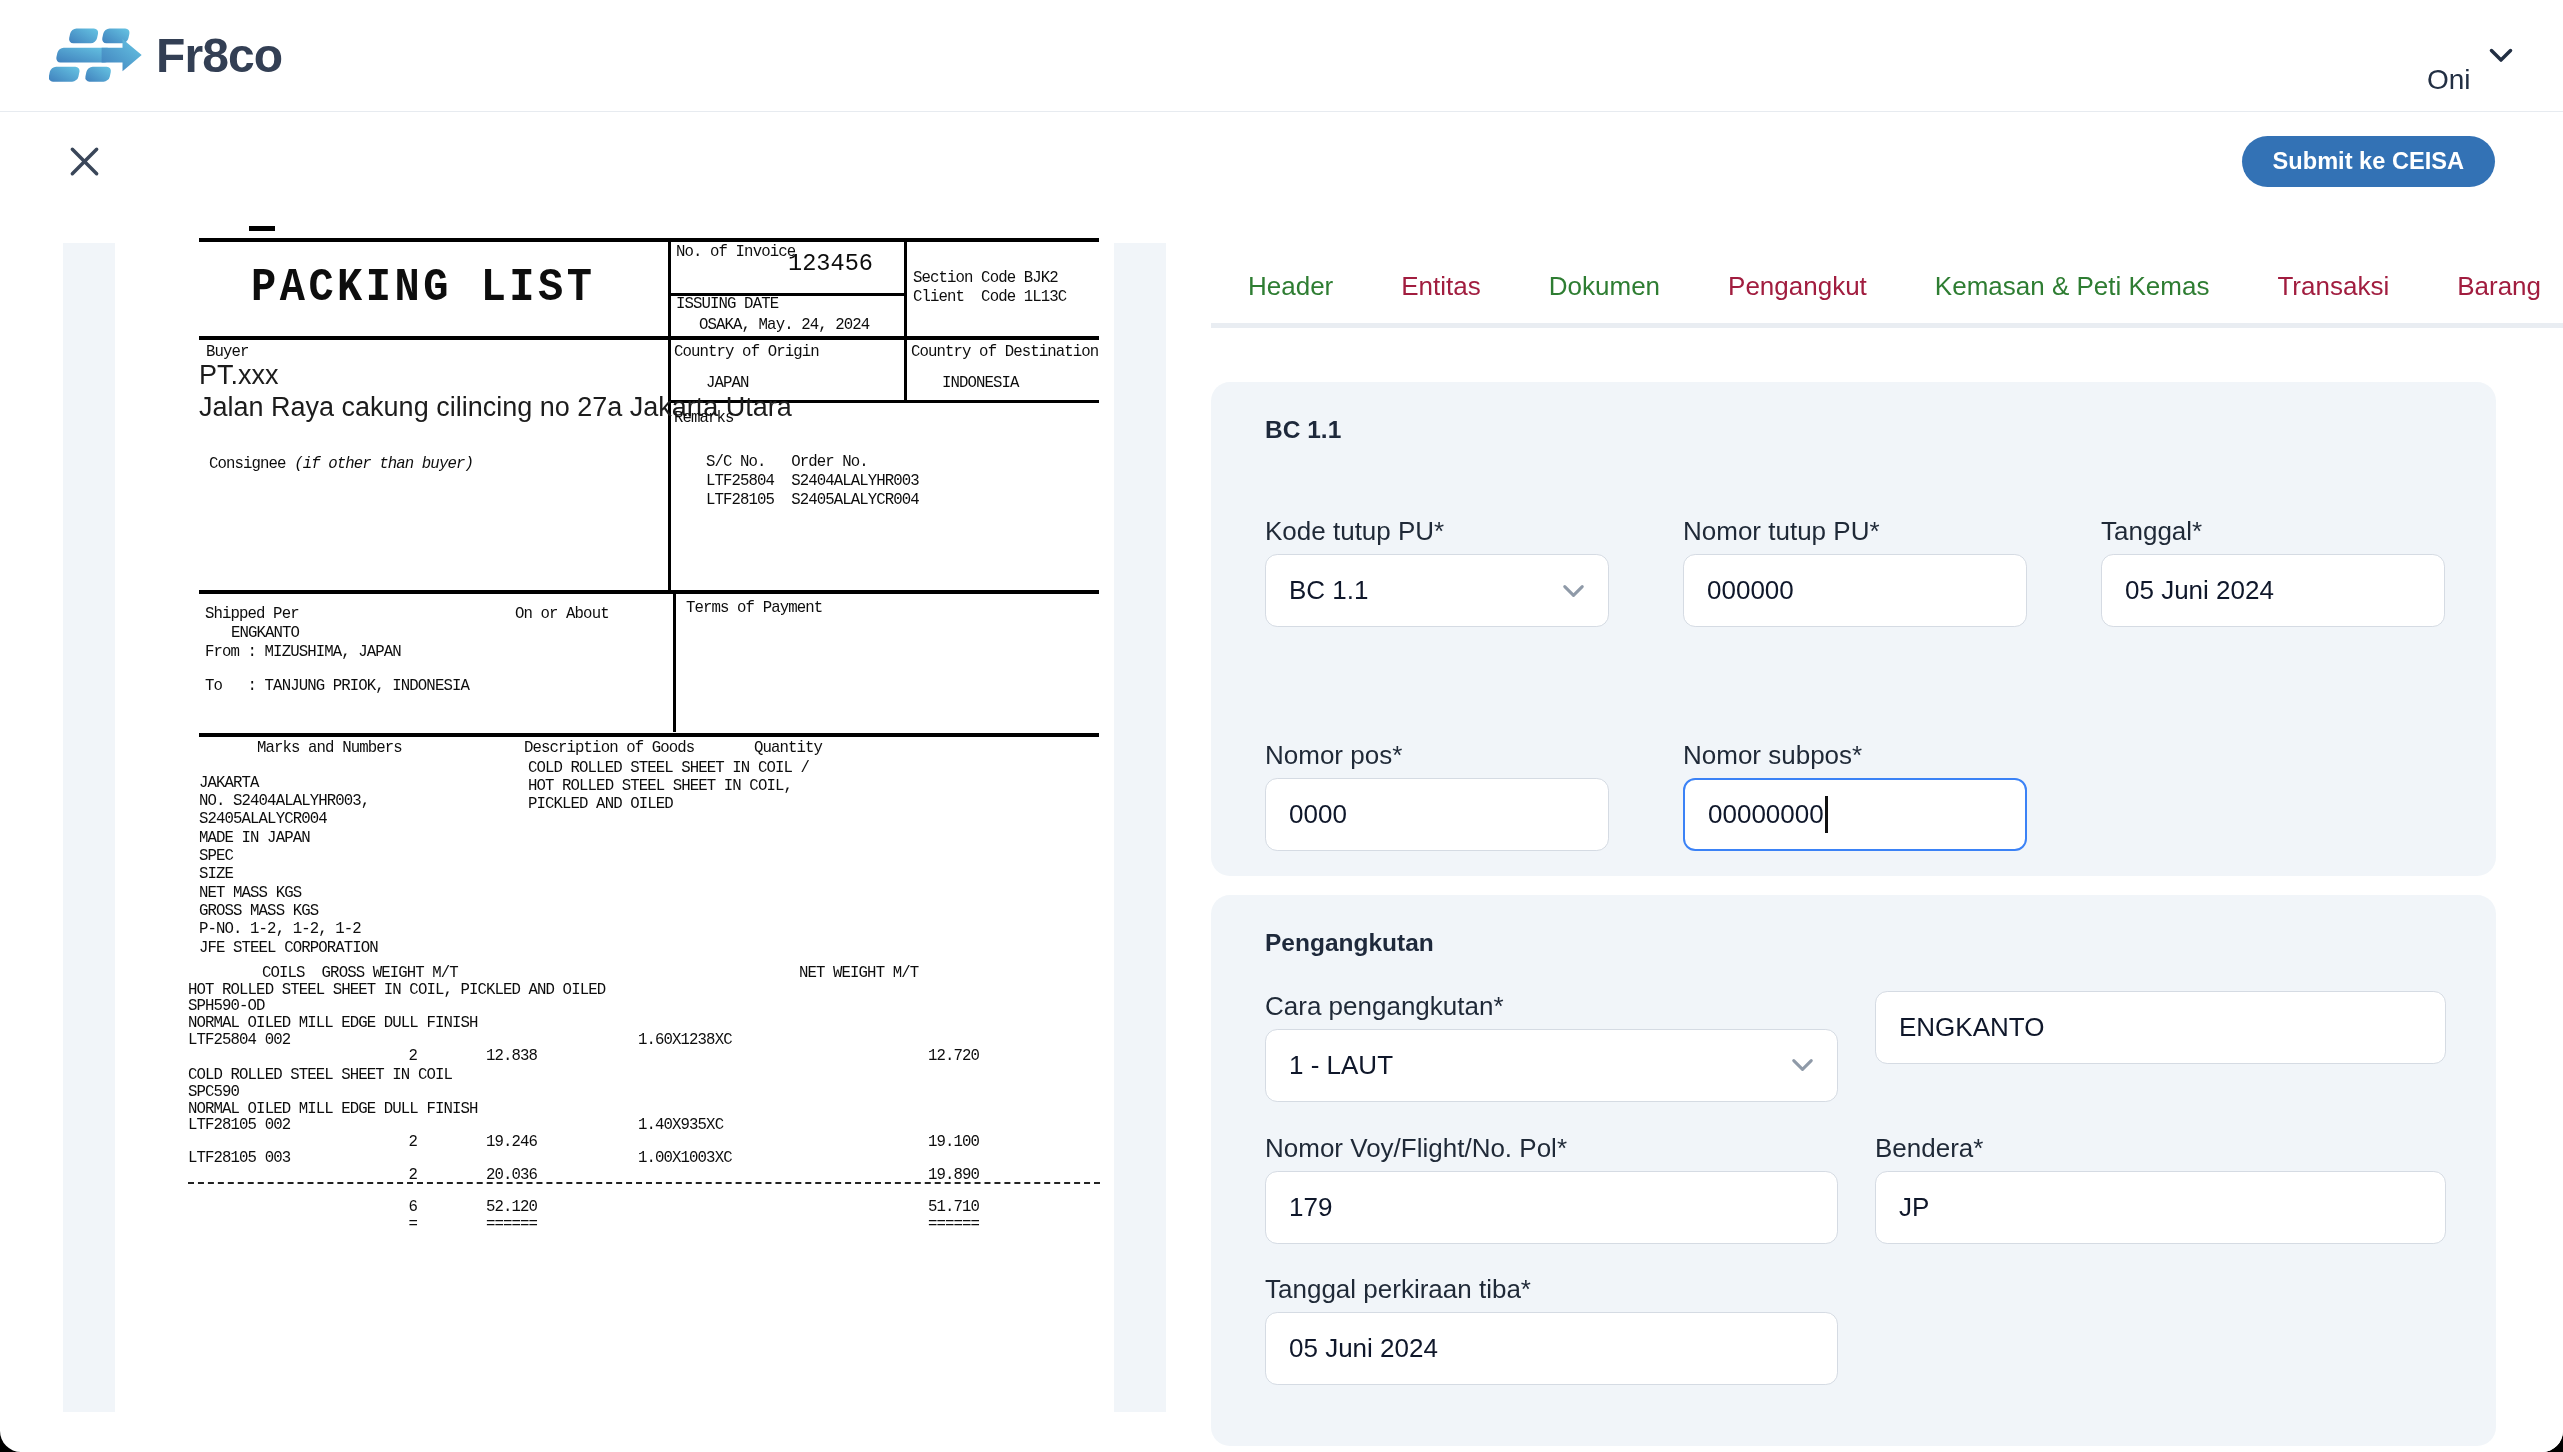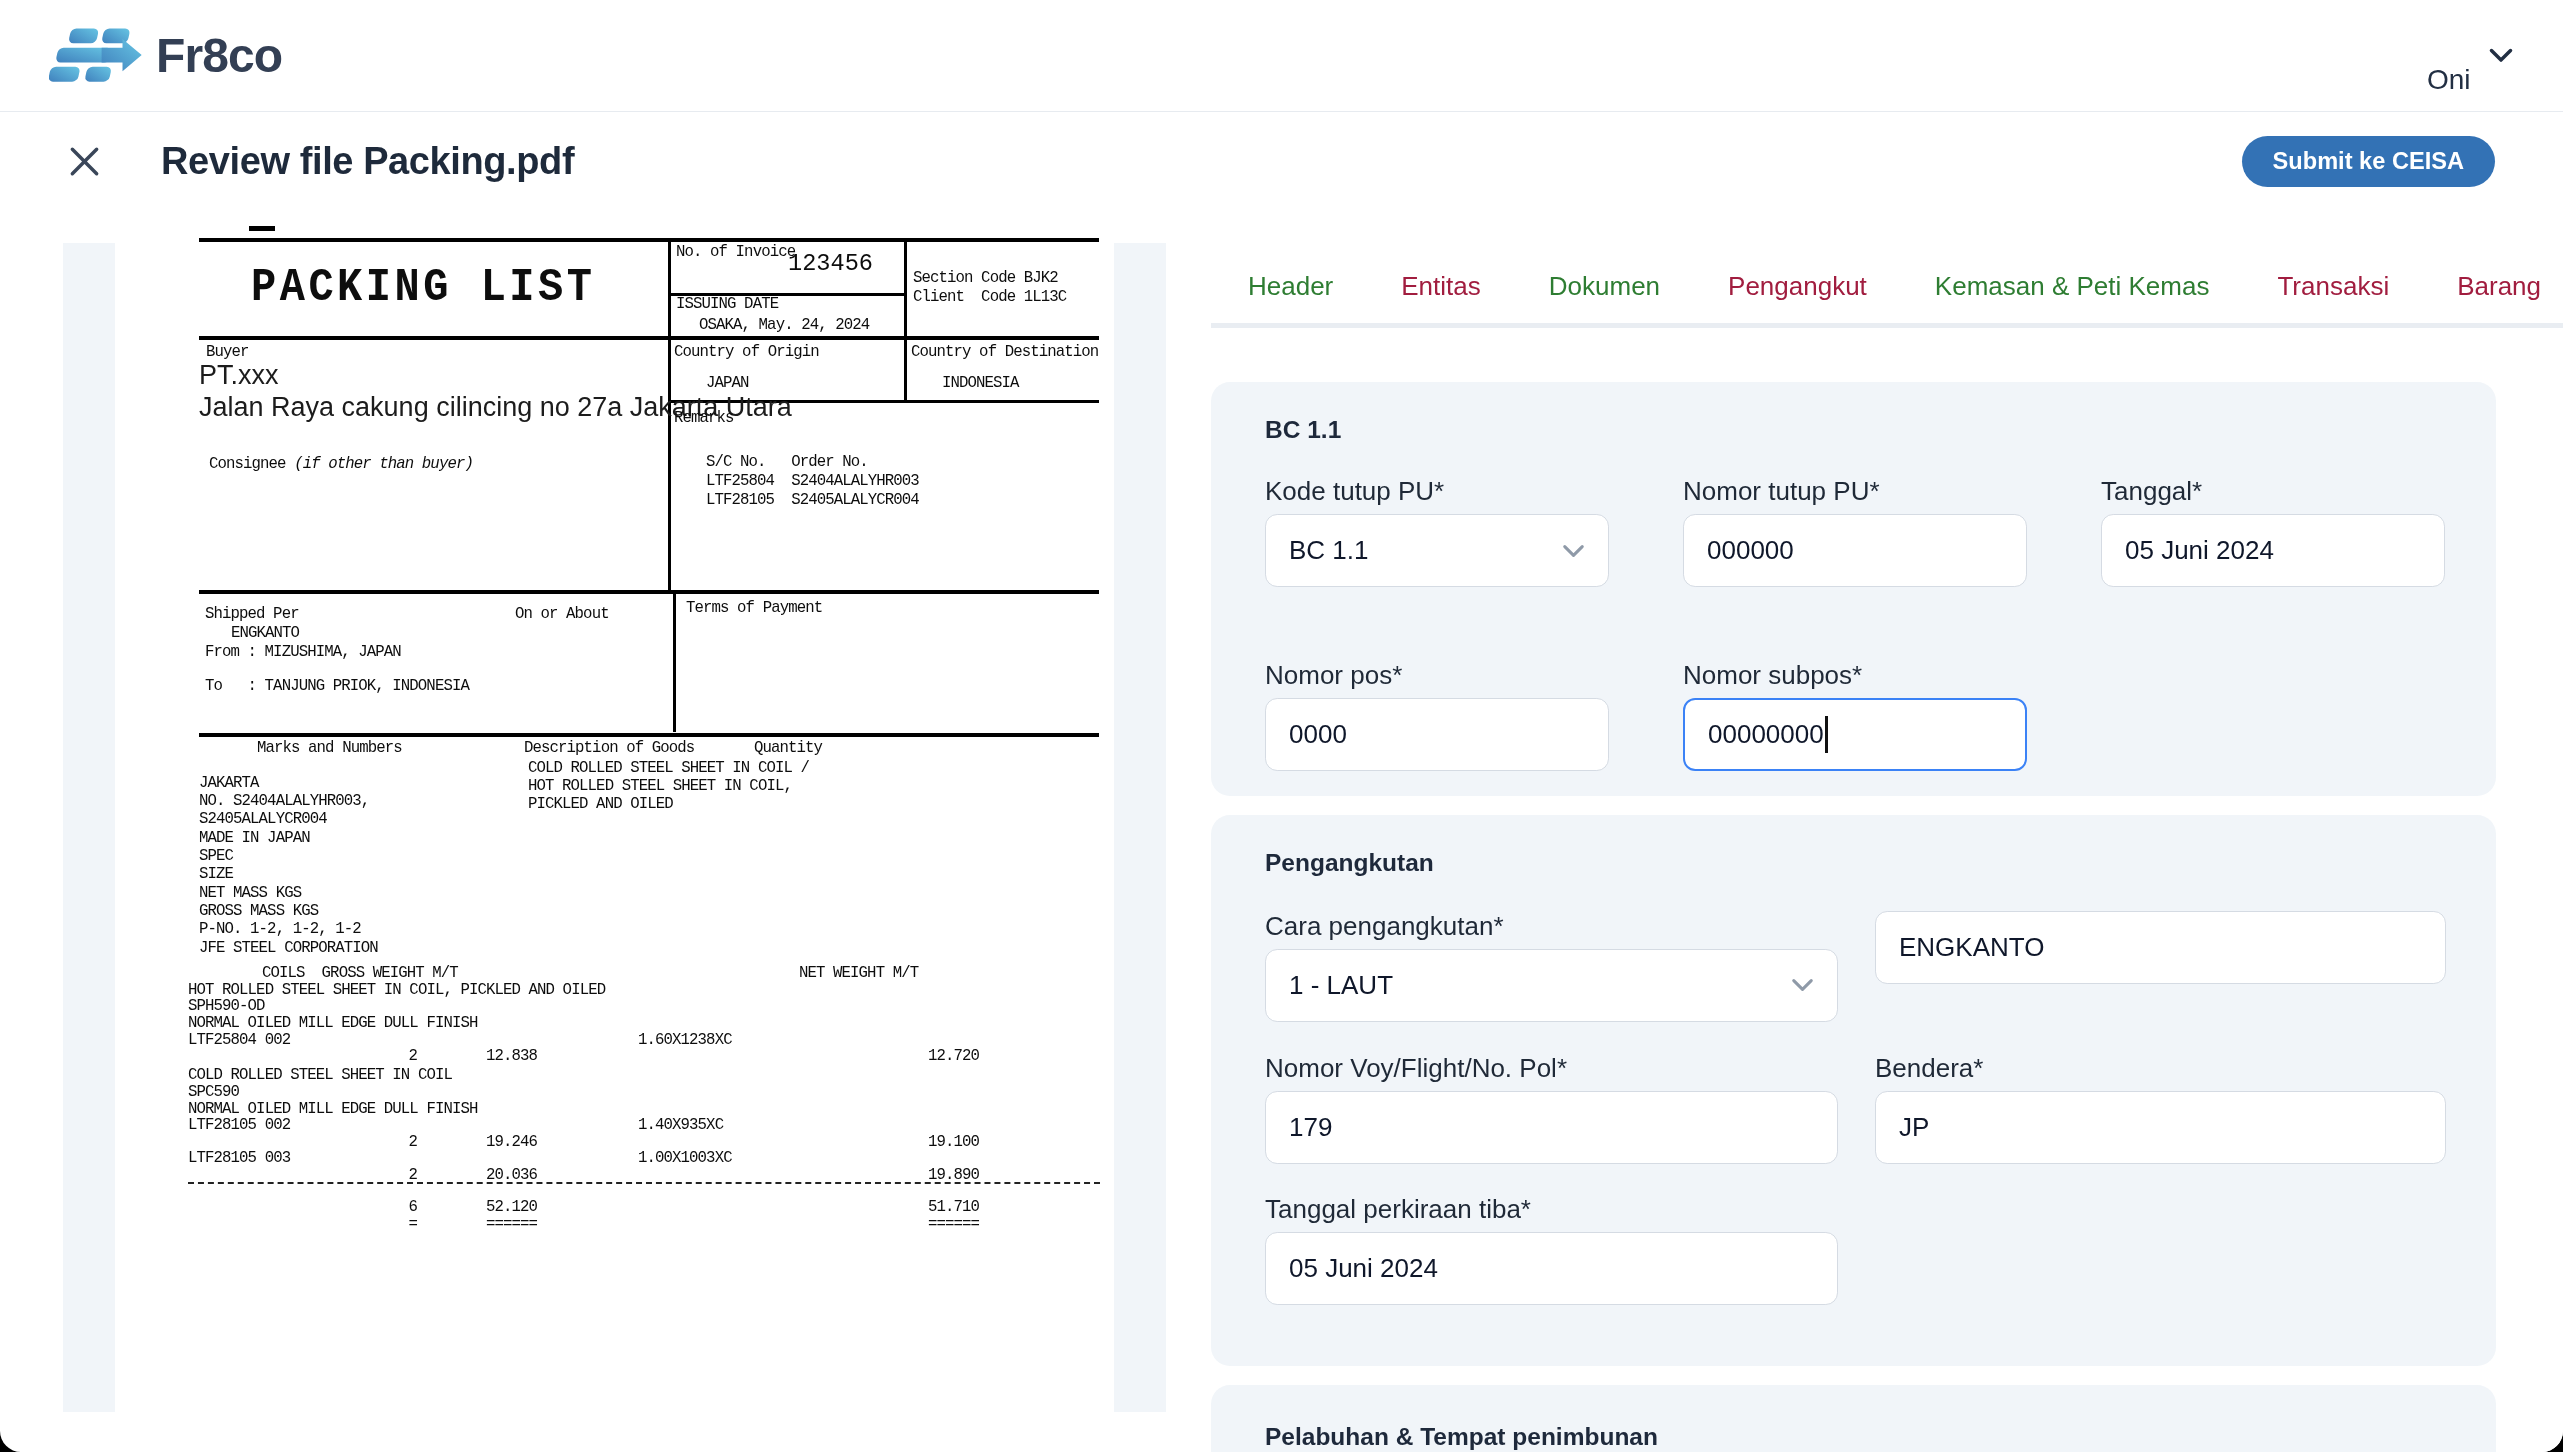--- a/index.html
+++ b/index.html
@@ -57,21 +57,21 @@
   .tabs .tab.active::after { bottom:0; top:auto; }
   .tab.active { height:66px; padding-bottom:26px; }
 
   .cards { position:absolute; left:0; top:120px; width:1285px; }
   .card { background:#f1f5f9; border-radius:19px; padding:33px 49px 24.5px 54px; margin-bottom:19px; }
   .card-title { font-size:24.5px; font-weight:700; color:#1e293b; line-height:30px; margin-bottom:31px; }
   .frow { display:flex; }
   .frow.g85 { gap:74px; }
   .frow.g42 { gap:37px; }
   .field { display:flex; flex-direction:column; }
-  .f-sm { width:344px; } .f-lg { width:573px; } .f-lg2 { width:571px; }
+  .f-sm { width:344px;margin-top:40px; } .f-lg { width:573px; } .f-lg2 { width:571px; }
   .flabel { font-size:26px; color:#1f2937; line-height:31px; margin-bottom:7px; }
   .finput { height:73px; background:#fff; border:1.7px solid #d5dbe3; border-radius:12.2px;
     display:flex; align-items:center; padding:0 23px; font-size:26px; color:#0f172a; cursor:text; }
   .finput.focused { border:2.6px solid #3b82f6; }
   .fselect { justify-content:space-between; cursor:pointer; }
   .caret { display:inline-block; width:2.6px; height:37px; background:#111; margin-left:1.7px;
     animation:blink 1.1s steps(1) infinite; }
   @keyframes blink { 50% { opacity:0; } }
   .mt84 { margin-top:73px; } .mt36 { margin-top:31px; } .mt34 { margin-top:30px; }
   .card.p2 { padding-bottom:61px; }
@@ -114,21 +114,20 @@
       </span>
     </div>
   </div>
 
   <div class="titlebar">
     <div class="close-btn">
       <svg width="33" height="33" viewBox="0 0 38 38">
           <path d="M5 5 L33 33 M33 5 L5 33" stroke="#3a4659" stroke-width="4" stroke-linecap="round"></path>
         </svg>
     </div>
-    <div class="page-title">Review file Packing.pdf</div>
     <button class="submit-btn">Submit ke CEISA</button>
   </div>
 
   <div class="pdf-panel">
     <div class="rail left"></div>
     <div class="rail right"></div>
     <div class="page">
       <div class="doc">
 
         <div class="hline" style="left:127px;top:24.5px;width:26px;height:5.2px"></div>

